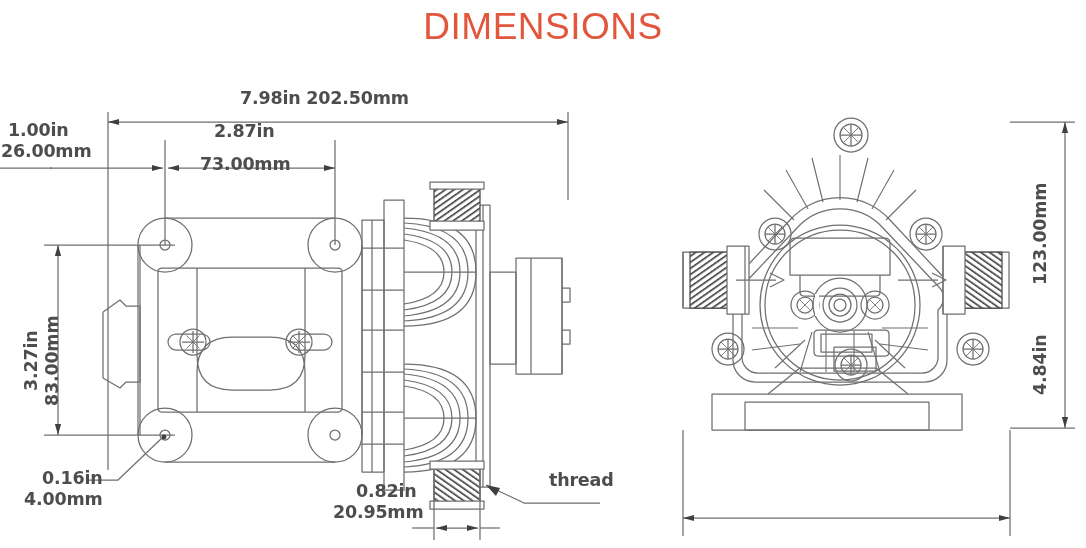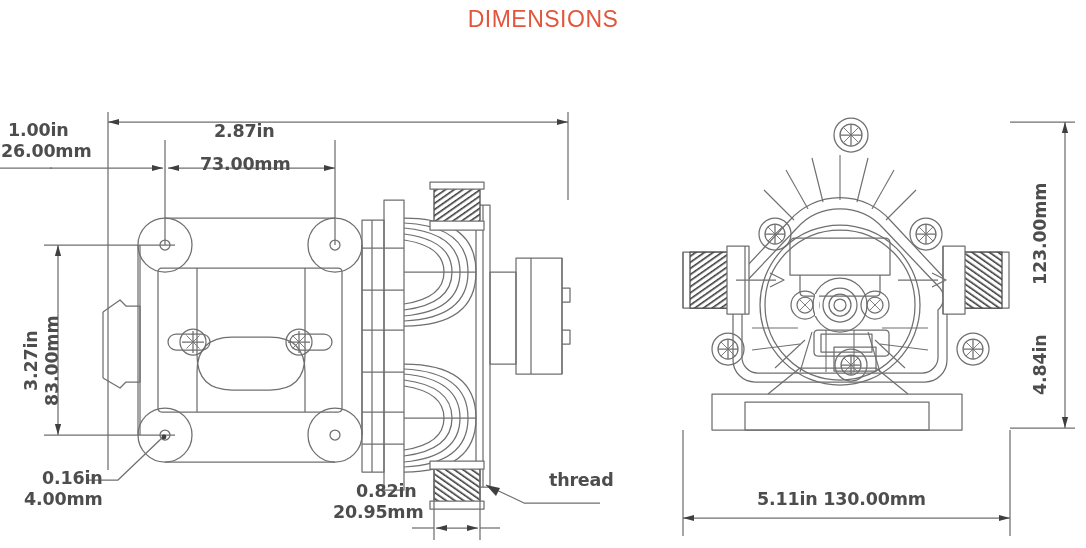--- a/index.html
+++ b/index.html
@@ -17,21 +17,21 @@
     background: #ffffff;
     overflow: hidden;
   }
   #title {
     position: absolute;
     left: 0;
     top: 6px;
     width: 1086px;
     text-align: center;
     font-family: "Liberation Sans", sans-serif;
-    font-size: 23px;
+    font-size: 37px;
     letter-spacing: 0.5px;
     color: #e1563c;
     font-weight: 400;
   }
   .dimtext {
     position: absolute;
     font-family: "DejaVu Sans", sans-serif;
     font-size: 17.5px;
     font-weight: 700;
     color: #4d4d4d;
@@ -341,20 +341,21 @@
           <rect x="960" y="252" width="42" height="56" fill="url(#thread2)" stroke="#4a4a4a"></rect>
           <rect x="943" y="246" width="22" height="68" fill="#ffffff"></rect>
           <line x1="943" y1="246" x2="943" y2="314"></line>
 
           <path d="M898,280 L938,280 M932,273 L946,280 L932,287"></path>
         </g>
       </g>
     </g>
   </svg>
 
+  <div class="dimtext" style="left:240px; top:88px;">7.98in  202.50mm</div>
 
   <div class="dimtext" style="left:8px; top:120px;">1.00in</div>
   <div class="dimtext" style="left:1px; top:141px;">26.00mm</div>
 
   <div class="dimtext" style="left:214px; top:121px;">2.87in</div>
   <div class="dimtext" style="left:200px; top:154px;text-align:right;">73.00mm</div>
 
   <div class="dimtext vert" style="left:21px; top:391px;">3.27in</div>
   <div class="dimtext vert" style="left:42px; top:406px;">83.00mm</div>
 
@@ -362,15 +363,14 @@
   <div class="dimtext" style="left:24px; top:489px;">4.00mm</div>
 
   <div class="dimtext" style="left:356px; top:481px;text-align:right;">0.82in</div>
   <div class="dimtext" style="left:333px; top:502px;">20.95mm</div>
 
   <div class="dimtext" style="left:549px; top:470px;">thread</div>
 
   <div class="dimtext vert" style="left:1030px; top:285px;">123.00mm</div>
   <div class="dimtext vert" style="left:1030px; top:395px;">4.84in</div>
 
-  <div class="dimtext" style="left:757px; top:489px;">5.11in  130.00mm</div>
 
 </div>
 
 </body></html>

